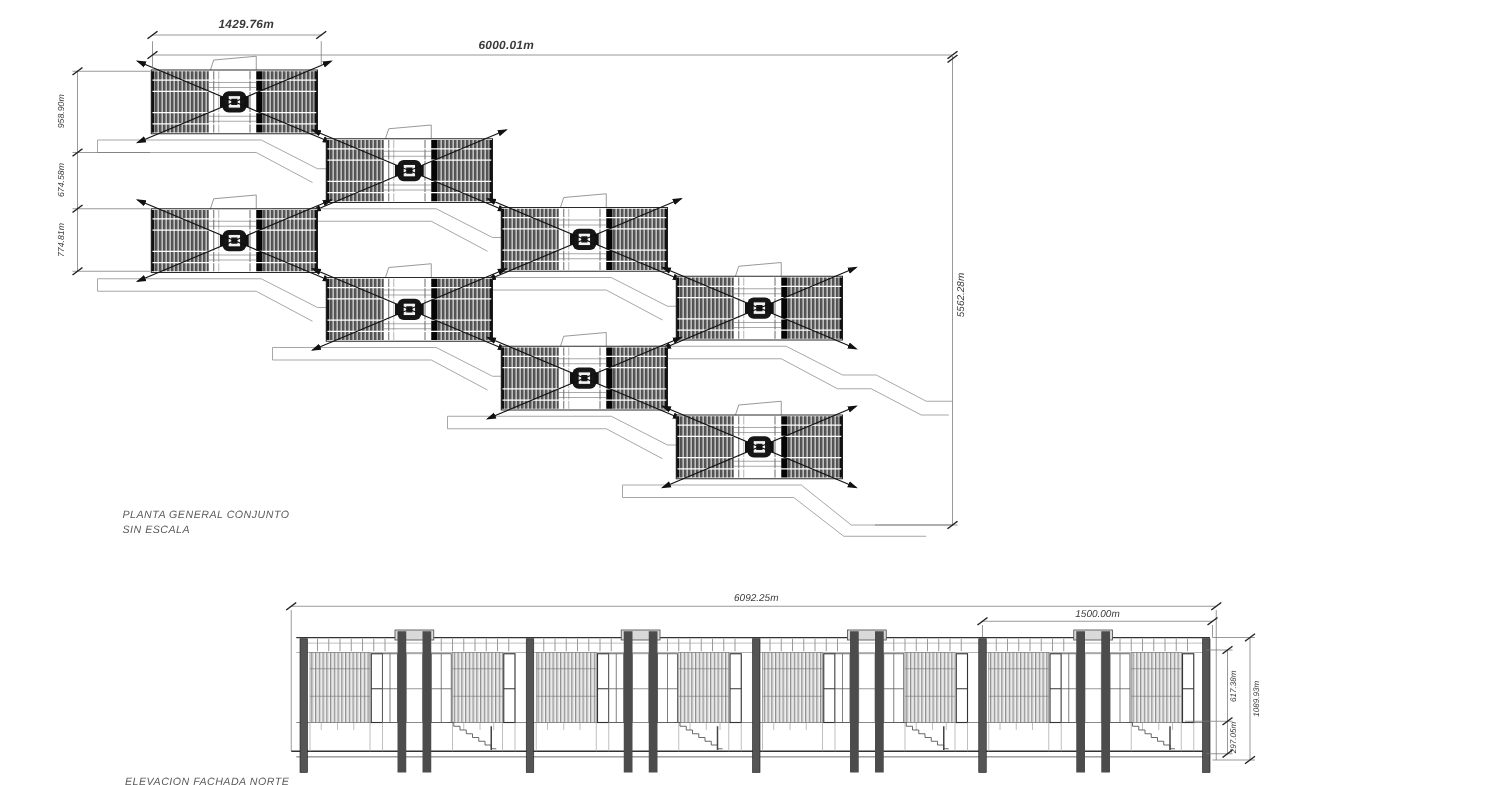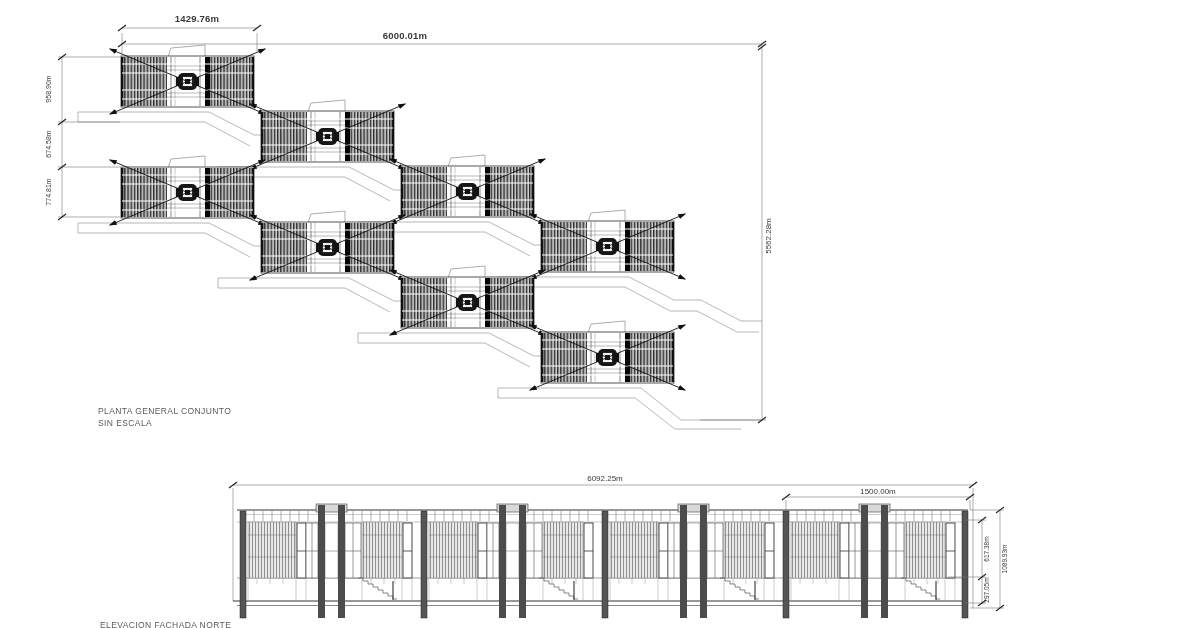--- a/index.html
+++ b/index.html
@@ -1,16 +1,16 @@
 <!DOCTYPE html>
 <html><head>
 <meta charset="utf-8">
 <style>
   html,body{margin:0;padding:0;background:#ffffff;width:1200px;height:628px;overflow:hidden;}
-  .stage{position:relative;width:1200px;height:628px;background:#fff;font-family:"Liberation Sans",sans-serif;}
+  .stage{position:relative;width:1200px;height:628px;background:#fff;font-family:"Liberation Sans",sans-serif;font-style:italic;}
   svg{display:block;}
   text{fill:#3a3a3a;font-family:"Liberation Sans","DejaVu Sans",sans-serif;}
   .dim-lg{font-size:9.5px;font-weight:bold;letter-spacing:.2px;}
   .dim-md{font-size:8px;}
   .dim-sm{font-size:7px;}
   .dim-xs{font-size:6.5px;}
   .title-txt{font-size:8.5px;fill:#5a5a5a;letter-spacing:.4px;}
 </style>
 </head>
 <body>

